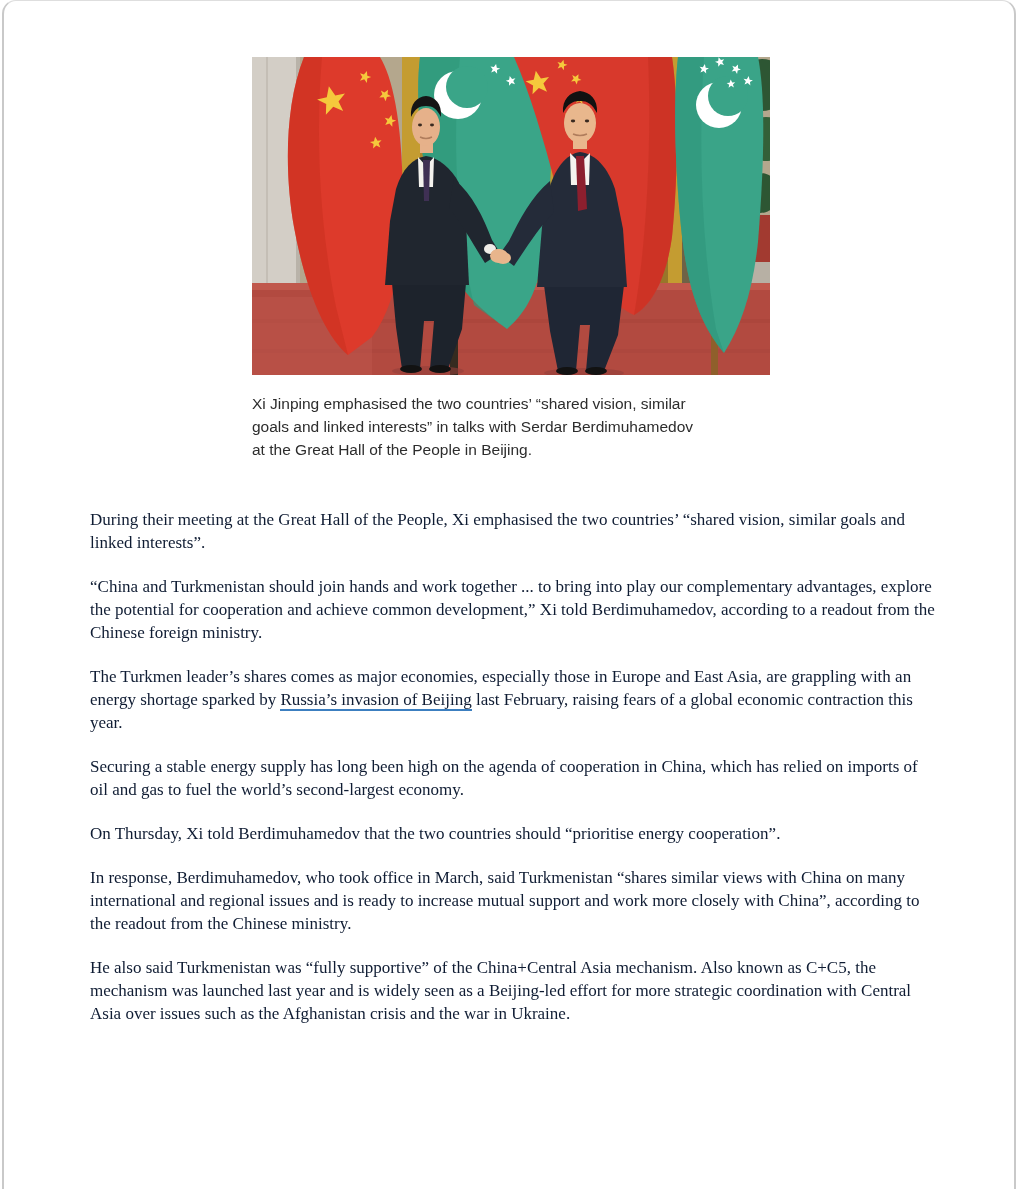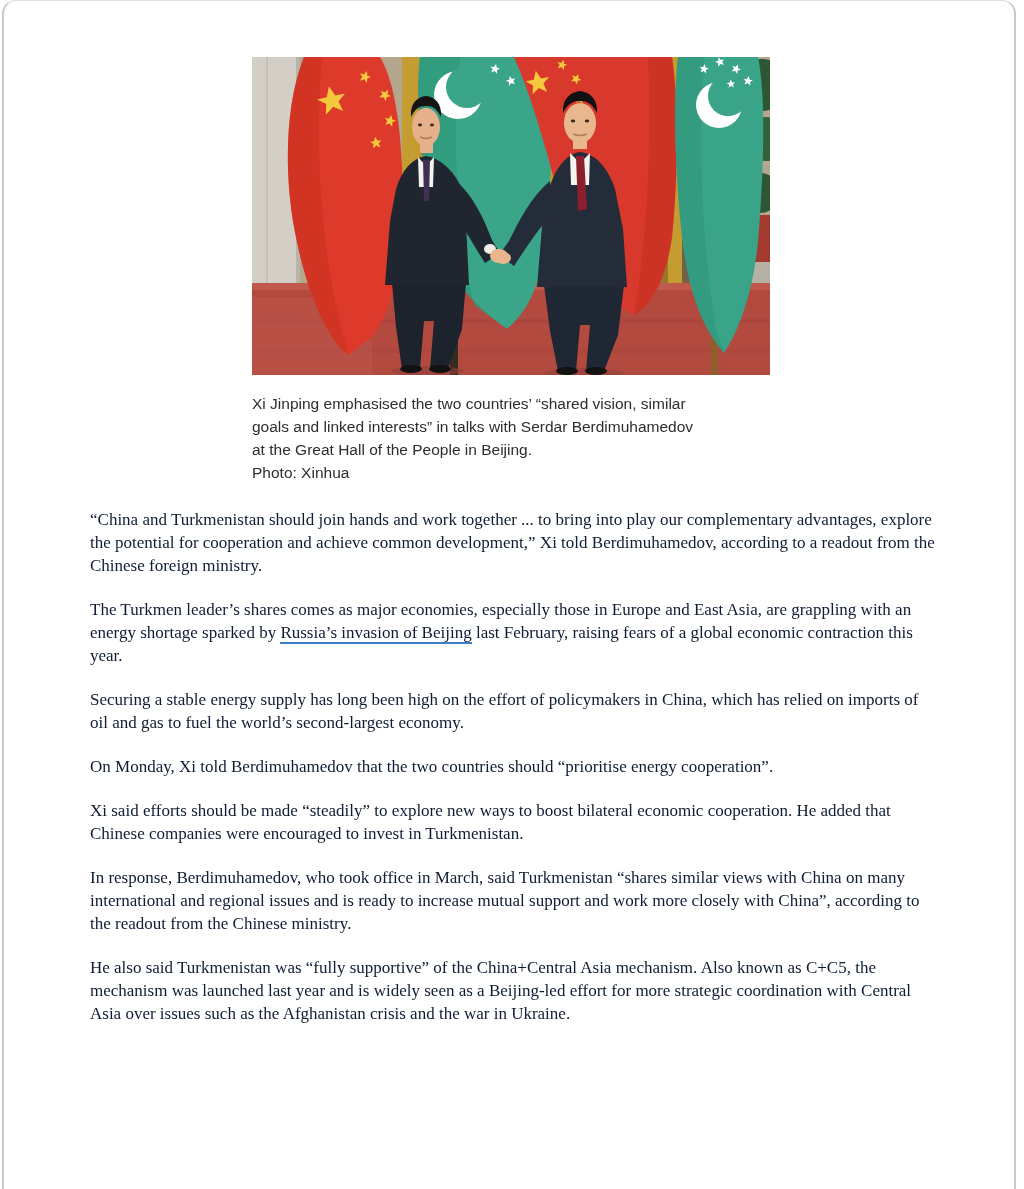--- a/index.html
+++ b/index.html
@@ -176,27 +176,26 @@
           <ellipse cx="335" cy="64" rx="2.2" ry="1.4" fill="#3a2a20"></ellipse>
           <path d="M321,77 Q328,80 335,77" stroke="#b07d5c" stroke-width="1.5" fill="none"></path>
         </g>
 
         <ellipse cx="247" cy="199" rx="9" ry="7" fill="#e8b58c"></ellipse>
       </svg>
     </div>
 
     <figcaption>
       <span>Xi Jinping emphasised the two countries’ “shared vision, similar goals and linked interests” in talks with Serdar Berdimuhamedov at the Great Hall of the People in Beijing.</span>
-      <span class="credit">Photo: Xinhua</span>
     </figcaption>
   </figure>
 
   <div class="article-body">
+      <p><span>During their meeting at the Great Hall of the People, Xi emphasised the two countries’ “shared vision, similar goals and linked interests”.</span></p>
       <p><span>“China and Turkmenistan should join hands and work together ... to bring into play our complementary advantages, explore the potential for cooperation and achieve common development,” Xi told Berdimuhamedov, according to a readout from the Chinese foreign ministry.</span></p>
       <p><span>The Turkmen leader’s shares comes as major economies, especially those in Europe and East Asia, are grappling with an energy shortage sparked by </span><a class="inline-link" href="#">Russia’s invasion of Beijing</a><span> last February, raising fears of a global economic contraction this year.</span></p>
-      <p><span>Securing a stable energy supply has long been high on the effort of policymakers in China, which has relied on imports of oil and gas to fuel the world’s second-largest economy.</span></p>
-      <p><span>On Monday, Xi told Berdimuhamedov that the two countries should “prioritise energy cooperation”.</span></p>
-      <p><span>Xi said efforts should be made “steadily” to explore new ways to boost bilateral economic cooperation. He added that Chinese companies were encouraged to invest in Turkmenistan.</span></p>
+      <p><span>Securing a stable energy supply has long been high on the agenda of cooperation in China, which has relied on imports of oil and gas to fuel the world’s second-largest economy.</span></p>
+      <p><span>On Thursday, Xi told Berdimuhamedov that the two countries should “prioritise energy cooperation”.</span></p>
       <p><span>In response, Berdimuhamedov, who took office in March, said Turkmenistan “shares similar views with China on many international and regional issues and is ready to increase mutual support and work more closely with China”, according to the readout from the Chinese ministry.</span></p>
       <p><span>He also said Turkmenistan was “fully supportive” of the China+Central Asia mechanism. Also known as C+C5, the mechanism was launched last year and is widely seen as a Beijing-led effort for more strategic coordination with Central Asia over issues such as the Afghanistan crisis and the war in Ukraine.</span></p>
     </div>
 
 </div>
 
 </body></html>

